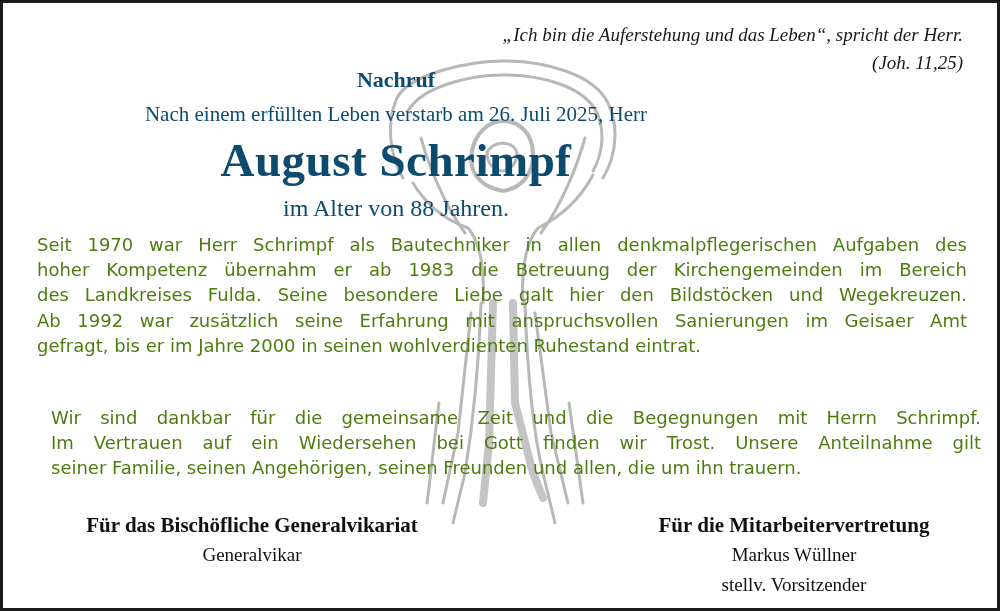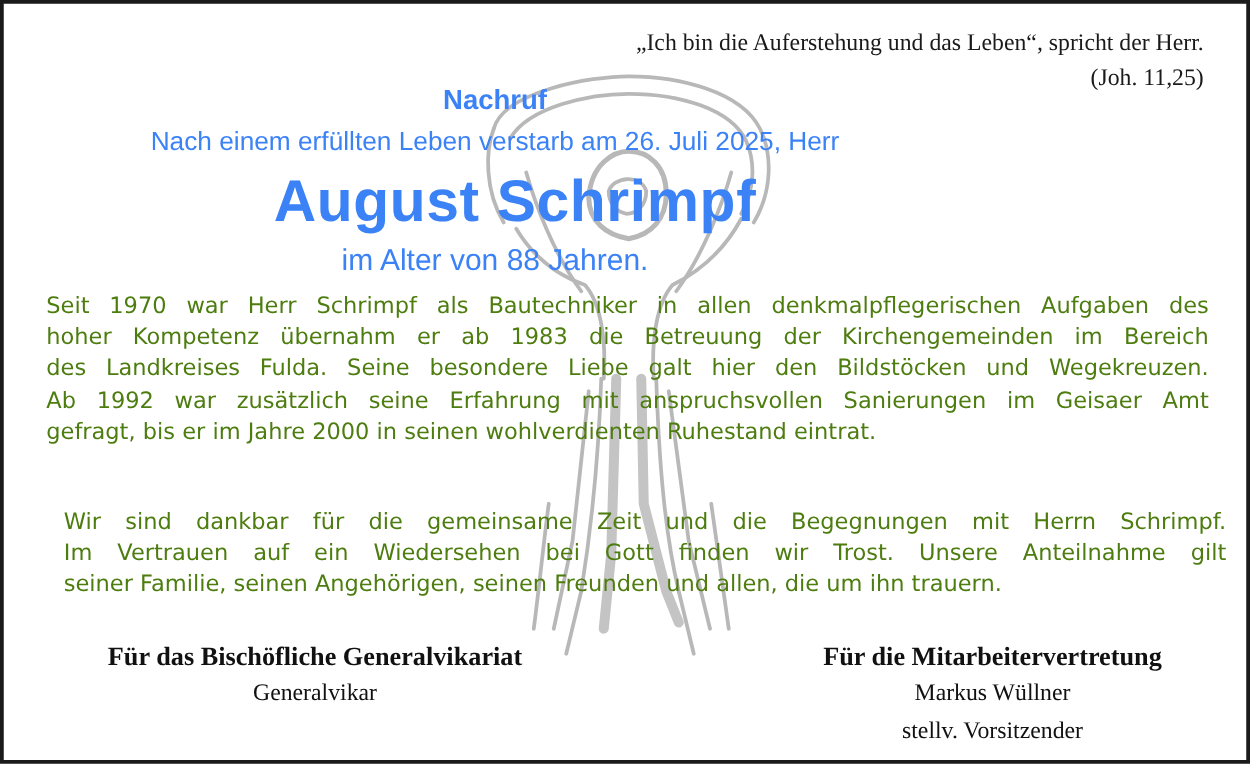--- a/index.html
+++ b/index.html
@@ -11,31 +11,31 @@
       border: 3px solid #1a1a1a;
       background: #ffffff;
       color: #111111;
       overflow: hidden;
     }
     .emblem { position: absolute; left: 0; top: 0; width: 1000px; height: 611px; pointer-events: none; }
     .verse {
       position: absolute; right: 34px; top: 18px;
       text-align: right;
       font-family: "Liberation Serif", "DejaVu Serif", serif;
-      font-size: 19px; line-height: 28px;
+      font-style: italic; font-size: 19px; line-height: 28px;
       color: #1a1a1a;
     }
     .head {
       position: absolute; left: 0; width: 786px; text-align: center;
-      font-family: Liberation Sans, sans-serif;
-      color: #3b82f6;
+      font-family: Liberation Serif, serif;
+      color: #0c4a6e;
     }
     .nachruf { top: 64px; font-weight: bold; font-size: 22px; }
     .intro { top: 99px; font-size: 21px; }
-    .name { top: 130px; font-weight: bold; font-size: 47px; letter-spacing: 0.5px; padding-left: 16px; }
+    .name { top: 130px; font-weight: bold; font-size: 47px; letter-spacing: 0.5px; }
     .age { top: 192px; font-size: 24px; }
     .body {
       position: absolute; left: 34px; width: 930px;
       font-family: "DejaVu Sans", "Liberation Sans", sans-serif;
       font-size: 18px; line-height: 25.2px; color: #4d7c0f;
       text-align: justify;
     }
     .body .line { display: block; white-space: nowrap; text-align-last: justify; text-align: justify; }
     .body .line.last { text-align-last: left; }
     .p1 { top: 229px; }

